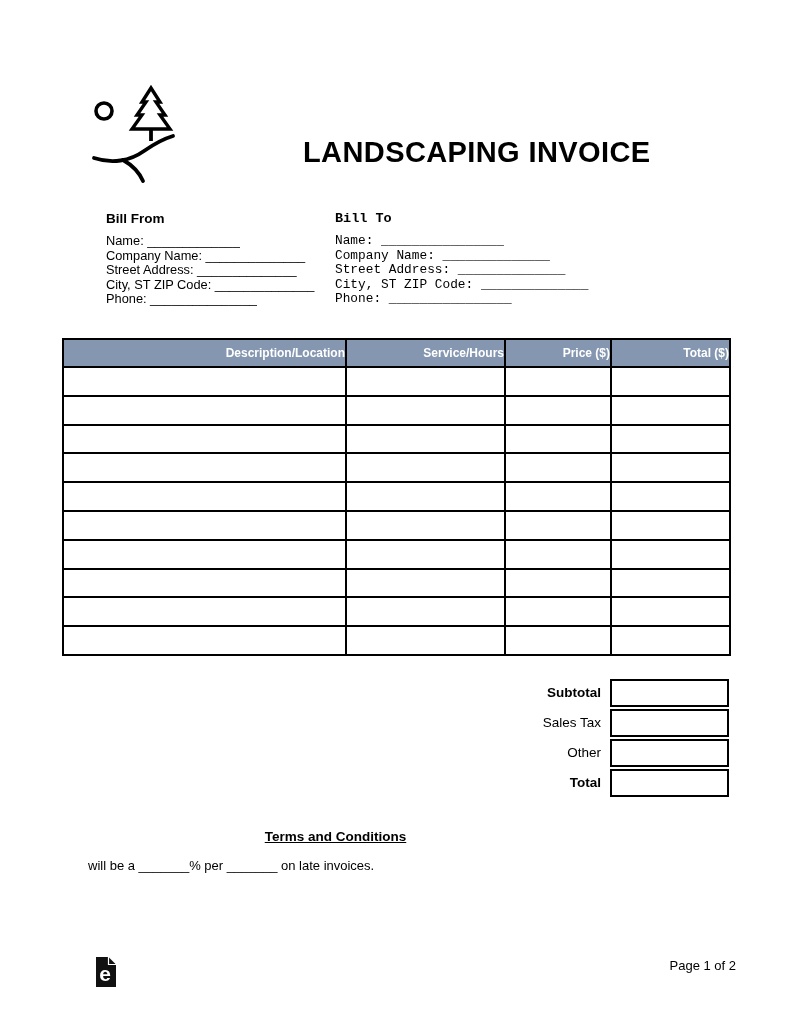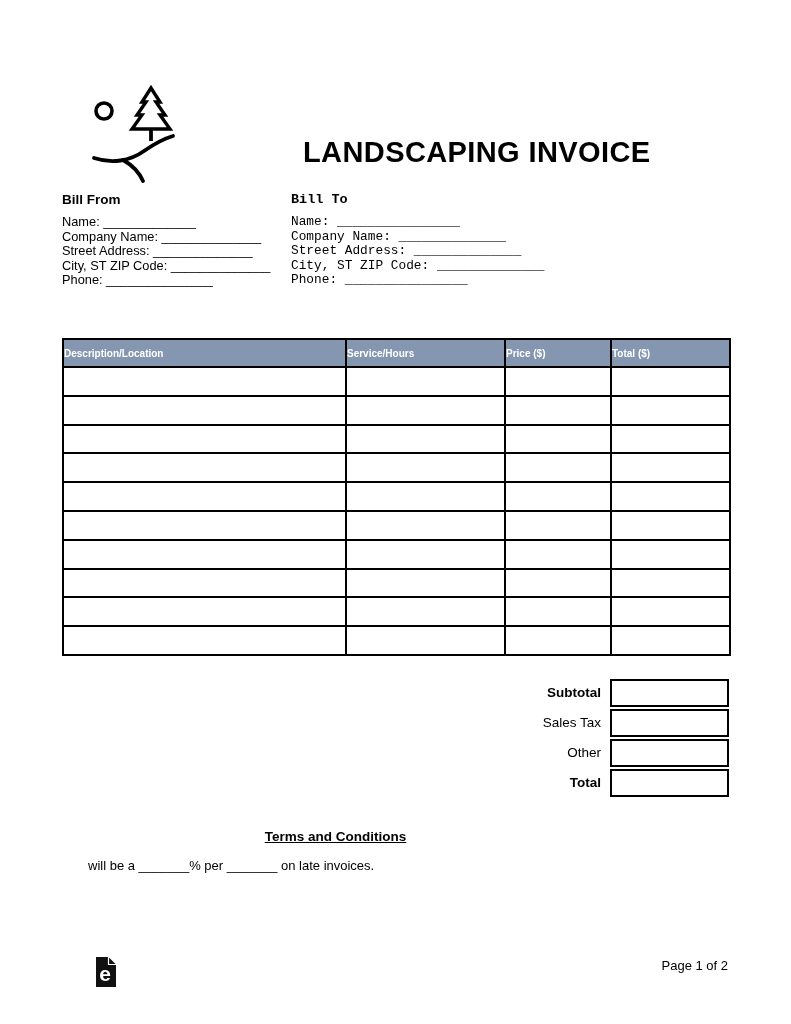--- a/index.html
+++ b/index.html
@@ -16,39 +16,39 @@
   .logo{position:absolute;left:86px;top:84px;width:100px;height:100px;}
 
   
   .title{
     position:absolute;left:303px;top:136px;
     font-size:29px;font-weight:bold;letter-spacing:0.4px;
     white-space:nowrap;
   }
 
   
-  .info-col{position:absolute;top:193px;font-size:12.8px;line-height:14.4px;}
+  .info-col{position:absolute;top:212px;font-size:12.8px;line-height:14.4px;margin-left:44px;}
   .info-col .heading{font-size:13.5px;font-weight:bold;margin-bottom:8px;}
   .col-bill-from{left:62px;}
   .col-bill-to{left:291px;font-family:Liberation Mono, monospace;}
   .col-invoice-meta{left:525px;}
   .col-invoice-meta .meta-line{margin-top:19px;}
   .field-line{white-space:nowrap;}
 
   
   .items-table{
     position:absolute;left:62px;top:338px;
     border-collapse:collapse;table-layout:fixed;
     width:667px;
   }
   .items-table th,.items-table td{border:2px solid #000000;padding:0;}
   .items-table th{
     height:26px;
     background:#8496B0;color:#ffffff;
-    font-size:10px;font-weight:bold;text-align:left;vertical-align:middle;
+    font-size:12px;font-weight:bold;text-align:right;vertical-align:middle;
   }
   .items-table td{height:26.8px;background:#ffffff;}
   .c0{width:283px;} .c1{width:159px;} .c2{width:106px;} .c3{width:119px;}
 
   
   .summary{position:absolute;left:62px;top:679px;width:667px;}
   .summary-row{display:flex;align-items:stretch;margin-bottom:2px;height:28px;}
   .summary-label{
     width:548px;box-sizing:border-box;
     text-align:right;padding-right:9px;
@@ -66,21 +66,21 @@
     text-align:center;font-size:13.5px;font-weight:bold;
     text-decoration:underline;
   }
   .terms-body{
     position:absolute;left:88px;top:858px;width:626px;
     font-size:13px;line-height:15.6px;
   }
 
   
   .footer-logo{position:absolute;left:95px;top:956px;width:22px;height:32px;}
-  .page-label{position:absolute;right:63px;top:958px;font-size:13px;}
+  .page-label{position:absolute;right:55px;top:958px;font-size:13px;}
 </style>
 </head>
 <body>
 
 <div class="page">
 
   <svg class="logo" viewBox="0 0 100 100" aria-hidden="true">
     <circle cx="18" cy="27" r="8" fill="none" stroke="#000" stroke-width="3.6"></circle>
     <path d="M65,4 L74,18 H70 L79,31 H74 L84,45 H46 L56,31 H51 L60,18 H56 Z" fill="none" stroke="#000" stroke-width="3.4" stroke-linejoin="miter"></path>
     <path d="M65,45 V57" fill="none" stroke="#000" stroke-width="3.8"></path>

